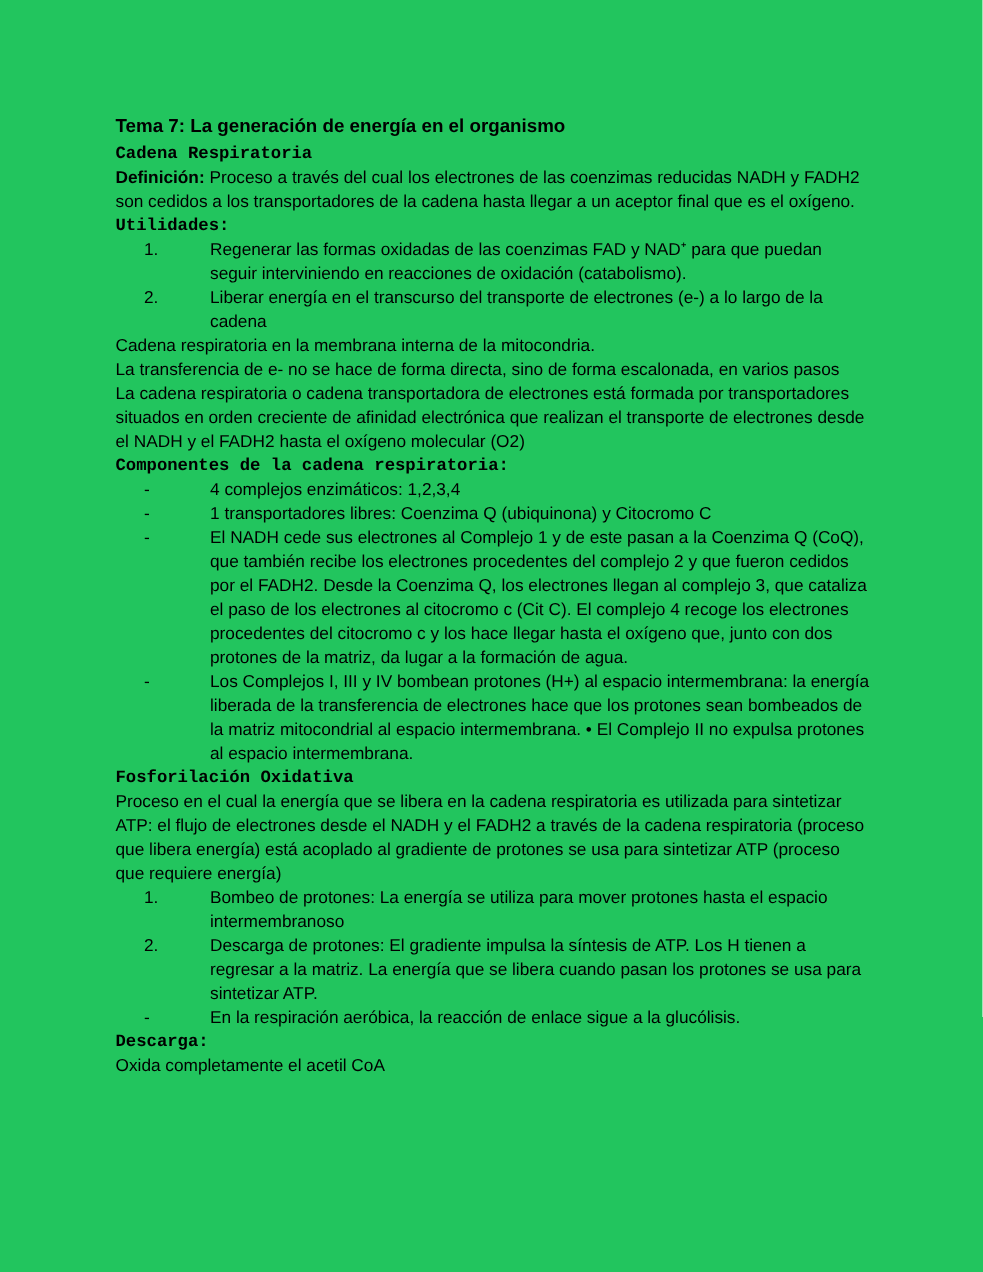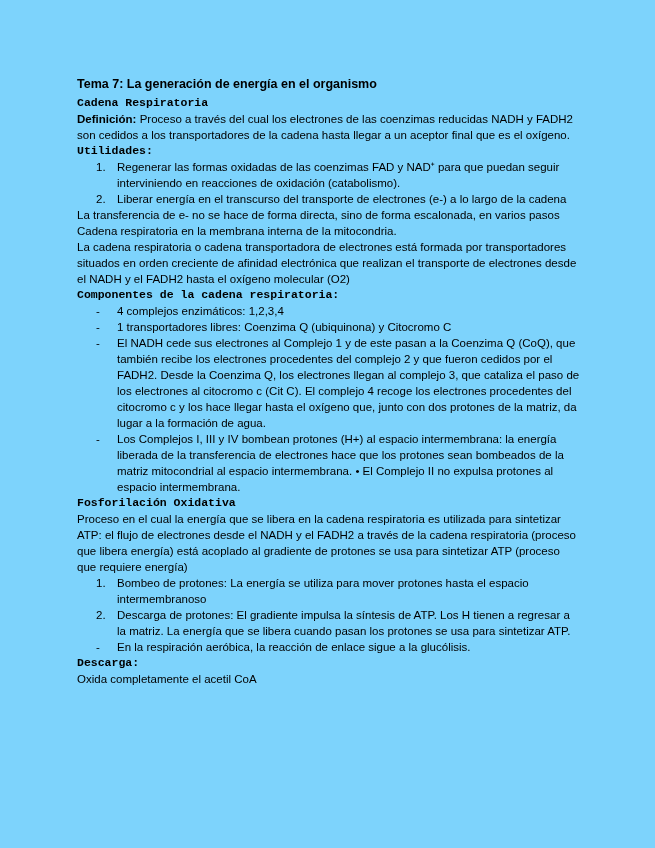--- a/index.html
+++ b/index.html
@@ -5,21 +5,21 @@
   * { margin: 0; padding: 0; box-sizing: border-box; }
   html, body { background: #ffffff; }
   body {
     font-family: "Liberation Sans", sans-serif;
     color: #000000;
     -webkit-font-smoothing: antialiased;
   }
   .page {
     width: 655px;
     height: 848px;
-    background: #7dd3fc;
+    background: #22c55e;
     padding: 76px 75px 20px 77px;
     overflow: hidden;
   }
   .doc {
     font-size: 11.5px;
     line-height: 16px;
   }
   .title {
     font-size: 12.5px;
     font-weight: bold;
@@ -38,20 +38,21 @@
     align-items: flex-start;
   }
   .li .marker {
     flex: 0 0 auto;
     width: 21px;
     margin-left: 19px;
     text-align: left;
   }
   .li .litext {
     flex: 1 1 auto;
+    margin-left: 23px;
   }
 </style>
 </head>
 <body>
 
 <div class="page">
   <div class="doc">
 
     <div class="title">Tema 7: La generación de energía en el organismo</div>
 
@@ -68,22 +69,22 @@
       <div class="li">
         <span class="marker">1.</span>
         <span class="litext">Regenerar las formas oxidadas de las coenzimas FAD y NAD⁺ para que puedan seguir interviniendo en reacciones de oxidación (catabolismo).</span>
       </div>
       <div class="li">
         <span class="marker">2.</span>
         <span class="litext">Liberar energía en el transcurso del transporte de electrones (e-) a lo largo de la cadena</span>
       </div>
     </div>
 
+    <p class="para">Cadena respiratoria en la membrana interna de la mitocondria.</p>
     <p class="para">La transferencia de e- no se hace de forma directa, sino de forma escalonada, en varios pasos</p>
-    <p class="para">Cadena respiratoria en la membrana interna de la mitocondria.</p>
     <p class="para">La cadena respiratoria o cadena transportadora de electrones está formada por transportadores situados en orden creciente de afinidad electrónica que realizan el transporte de electrones desde el NADH y el FADH2 hasta el oxígeno molecular (O2)</p>
 
     <div class="h">Componentes de la cadena respiratoria:</div>
 
     <div class="list">
       <div class="li">
         <span class="marker">-</span>
         <span class="litext">4 complejos enzimáticos: 1,2,3,4</span>
       </div>
       <div class="li">

